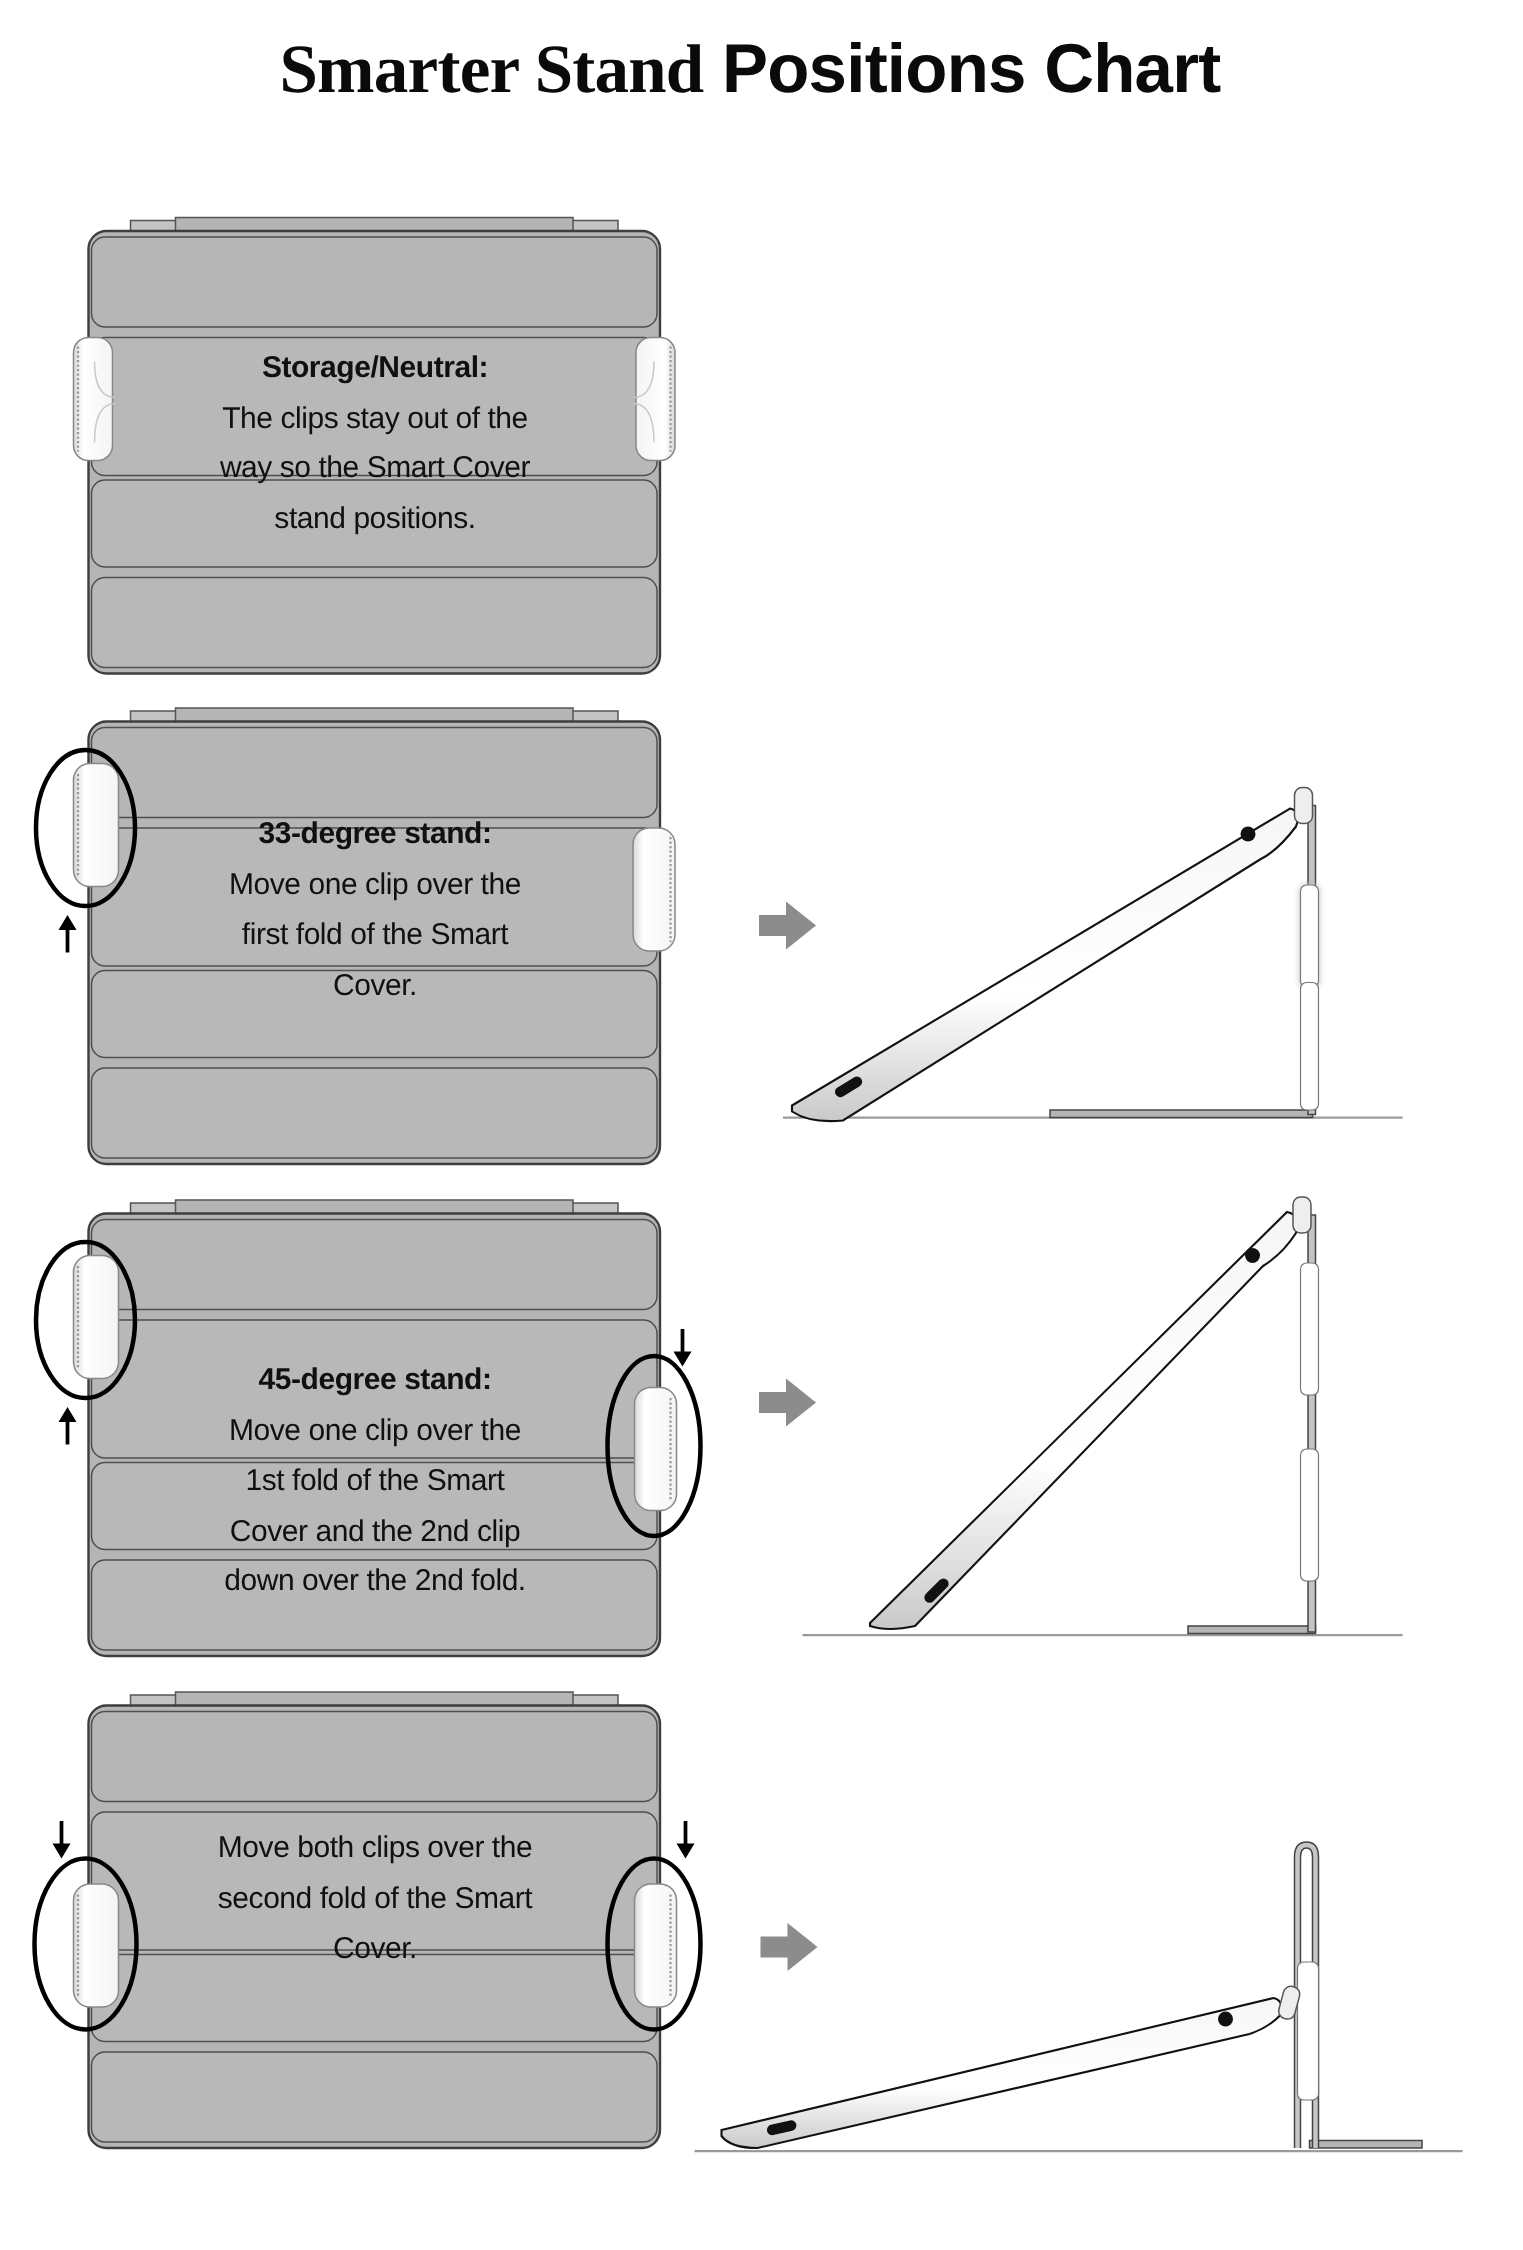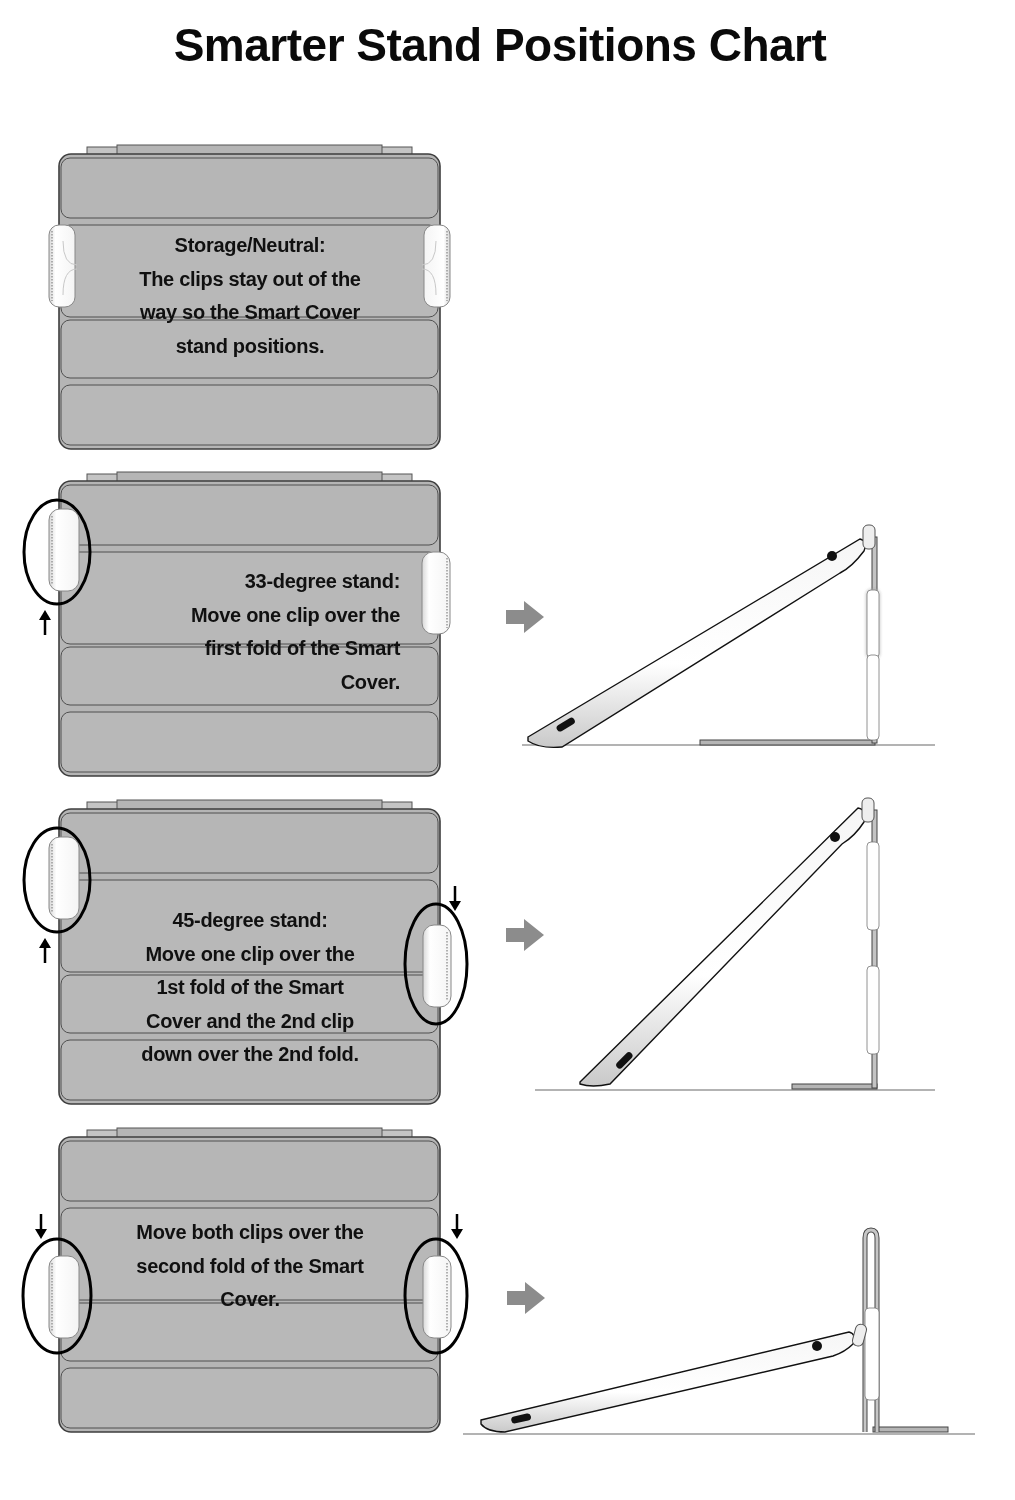--- a/index.html
+++ b/index.html
@@ -1,28 +1,28 @@
 <!DOCTYPE html>
 <html><head>
 <meta charset="utf-8">
 <style>
   html, body { margin: 0; padding: 0; background: #ffffff; }
   body { width: 1015px; height: 1500px; position: relative; overflow: hidden;
          font-family: "Liberation Sans", "DejaVu Sans", sans-serif; color: #111; }
   .title { position: absolute; left: 0; top: 18px; width: 1000px; text-align: center;
            font-size: 46px; letter-spacing: -0.5px; color: #0a0a0a; }
-  .title .bold { font-weight: bold; }
+  .title .bold { font-weight: bold; font-family: Liberation Serif, serif; }
   .title .regular { font-weight: bold; }
 
   .cover { position: absolute; width: 385px; height: 298px; }
   .cover svg { position: absolute; left: 0; top: 0; overflow: visible; }
   .cover-text { position: absolute; left: 45px; width: 300px; text-align: center;
                 font-size: 20px; line-height: 33.5px; color: #101010; letter-spacing: -0.3px; }
   .cover-text .heading { font-weight: bold; display: block; }
-  .cover-text .body { display: block; font-weight: bold; }
+  .cover-text .body { display: block; }
 
   .side { position: absolute; }
   .side svg { position: absolute; left: 0; top: 0; overflow: visible; }
 </style>
 </head>
 <body>
 
 <div class="title">
   <span class="bold">Smarter Stand</span>
   <span class="regular">Positions Chart</span>
@@ -94,21 +94,21 @@
     <ellipse cx="2" cy="80" rx="33" ry="52" fill="none" stroke="#000" stroke-width="3"></ellipse>
 
     <g>
       <line x1="-10" y1="163" x2="-10" y2="146" stroke="#000" stroke-width="2.5"></line>
       <polygon points="-16,148 -10,138 -4,148" fill="#000"></polygon>
     </g>
 
     <rect x="367" y="80" width="28" height="82" rx="11" fill="url(#clipGrad)" stroke="#888" stroke-width="1"></rect>
     <line x1="392" y1="86" x2="392" y2="156" stroke="#999" stroke-width="1.5" stroke-dasharray="1.5 1.5"></line>
   </svg>
-  <div class="cover-text" style="top:93px;text-align:right;">
+  <div class="cover-text" style="top:68px;">
     <span class="heading">33-degree stand:</span>
     <span class="body">Move one clip over the</span>
     <span class="body">first fold of the Smart</span>
     <span class="body">Cover.</span>
   </div>
 </div>
 
 <div class="cover" style="left:55px; top:800px;">
   <svg width="390" height="310">
     <rect x="32" y="2" width="325" height="8" fill="#c4c4c4" stroke="#555" stroke-width="1"></rect>

